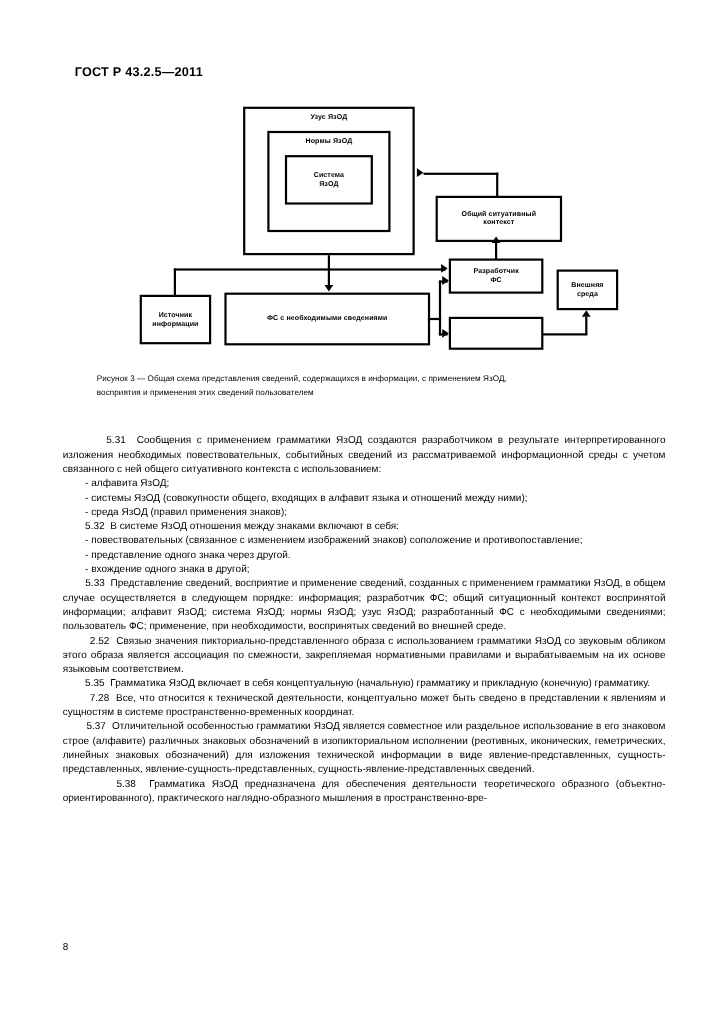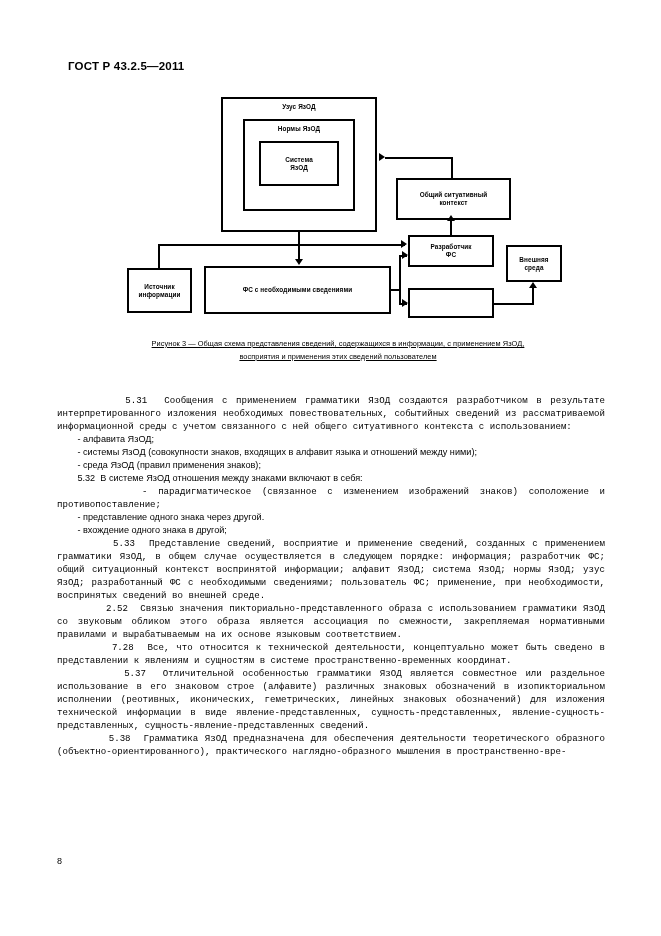--- a/index.html
+++ b/index.html
@@ -97,24 +97,23 @@
   .arrow.down  { border-left: 4px solid transparent; border-right: 4px solid transparent; border-top: 6px solid #000; }
   .arrow.right { border-top: 4px solid transparent; border-bottom: 4px solid transparent; border-left: 6px solid #000; }
 
   
   #caption {
     position: absolute;
     top: 338px;
     left: 88px;
     width: 500px;
     font-size: 7.4px;
-    text-align: center;
+    text-align: left;
     line-height: 1.75;
     letter-spacing: 0.05px;
-    text-decoration: underline;
   }
 
   
   #body-text {
     position: absolute;
     top: 394px;
     left: 57px;
     width: 548px;
     font-size: 9.1px;
     line-height: 1.432;
@@ -122,21 +121,20 @@
     letter-spacing: 0.02px;
   }
   #body-text p {
     margin: 0;
     text-indent: 0;
     white-space: pre-wrap;
   }
   #body-text p.just {
     text-align: justify;
     text-align-last: left;
-    font-family: Liberation Mono, monospace;
   }
 
   
   #page-number {
     position: absolute;
     top: 856px;
     left: 57px;
     font-size: 9px;
   }
 </style>
@@ -210,26 +208,27 @@
 </div>
 
 <div id="caption">
   <div>Рисунок  3 — Общая схема представления сведений, содержащихся в информации, с применением ЯзОД,</div>
   <div>восприятия и применения этих сведений пользователем</div>
 </div>
 
 <div id="body-text">
   <p class="just">        5.31  Сообщения с применением грамматики ЯзОД создаются разработчиком в результате интерпретированного изложения необходимых повествовательных, событийных сведений из рассматриваемой информационной среды с учетом связанного с ней общего ситуативного контекста с использованием:</p>
   <p>        - алфавита ЯзОД;</p>
-  <p>        - системы ЯзОД (совокупности знаков, входящих в алфавит языка и отношений между ними);</p>
+  <p>        - системы ЯзОД (совокупности общего, входящих в алфавит языка и отношений между ними);</p>
   <p>        - среда ЯзОД (правил применения знаков);</p>
   <p>        5.32  В системе ЯзОД отношения между знаками включают в себя:</p>
-  <p class="just">        - парадигматическое (связанное с изменением изображений знаков) соположение и противопоставление;</p>
+  <p class="just">        - повествовательных (связанное с изменением изображений знаков) соположение и противопоставление;</p>
   <p>        - представление одного знака через другой.</p>
   <p>        - вхождение одного знака в другой;</p>
   <p class="just">        5.33  Представление сведений, восприятие и применение сведений, созданных с применением грамматики ЯзОД, в общем случае осуществляется в следующем порядке: информация; разработчик ФС; общий ситуационный контекст воспринятой информации; алфавит ЯзОД; система ЯзОД; нормы ЯзОД; узус ЯзОД; разработанный ФС с необходимыми сведениями; пользователь ФС; применение, при необходимости, воспринятых сведений во внешней среде.</p>
   <p class="just">        2.52  Связью значения пикториально-представленного образа с использованием грамматики ЯзОД со звуковым обликом этого образа является ассоциация по смежности, закрепляемая нормативными правилами и вырабатываемым на их основе языковым соответствием.</p>
+  <p class="just">        5.35  Грамматика ЯзОД включает в себя концептуальную (начальную) грамматику и прикладную (конечную) грамматику.</p>
   <p class="just">        7.28  Все, что относится к технической деятельности, концептуально может быть сведено в представлении к явлениям и сущностям в системе пространственно-временных координат.</p>
   <p class="just">        5.37  Отличительной особенностью грамматики ЯзОД является совместное или раздельное использование в его знаковом строе (алфавите) различных знаковых обозначений в изопикториальном исполнении (реотивных, иконических, геметрических, линейных знаковых обозначений) для изложения технической информации в виде явление-представленных, сущность-представленных, явление-сущность-представленных, сущность-явление-представленных сведений.</p>
   <p class="just">        5.38  Грамматика ЯзОД предназначена для обеспечения деятельности теоретического образного (объектно-ориентированного), практического наглядно-образного мышления в пространственно-вре-</p>
 </div>
 
 <div id="page-number">8</div>
 
 </body></html>

